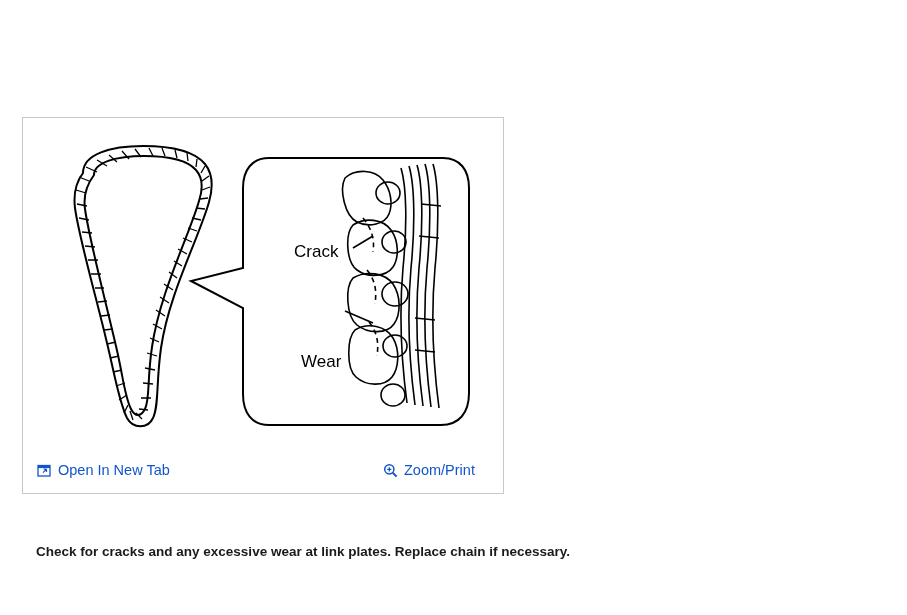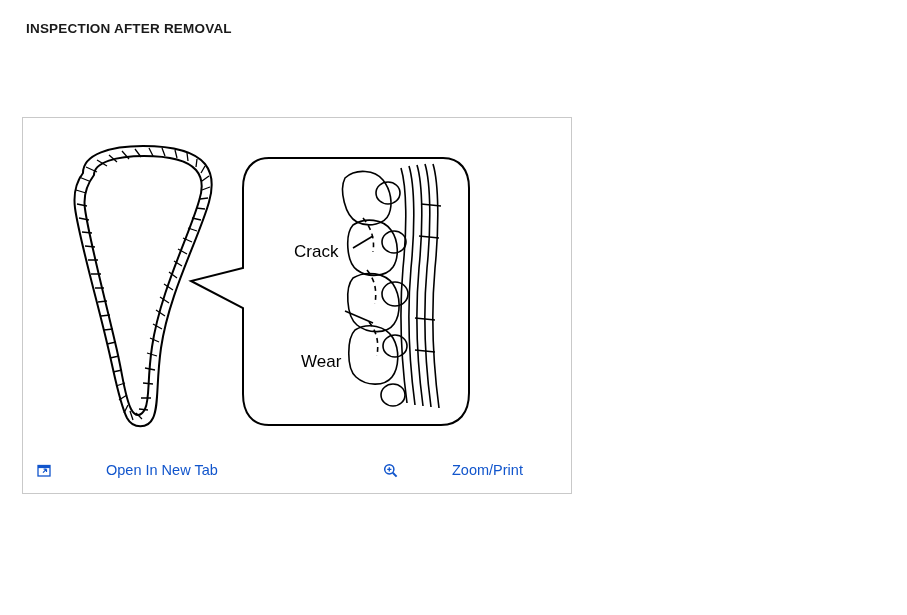--- a/index.html
+++ b/index.html
@@ -26,21 +26,21 @@
     top: 21px;
     font-size: 13.5px;
     font-weight: bold;
     letter-spacing: 0.2px;
     color: #1a1a1a;
   }
   .figure-box {
     position: absolute;
     left: 22px;
     top: 117px;
-    width: 550px;
+    width: 482px;
     height: 377px;
     border: 1px solid #c9c9c9;
     background: #ffffff;
     box-sizing: border-box;
   }
   .figure-art {
     position: absolute;
     left: 0;
     top: 0;
     width: 480px;
@@ -59,21 +59,20 @@
     display: flex;
     align-items: center;
     gap: 6px;
     color: #1155cc;
     font-size: 14.5px;
     text-decoration: none;
     cursor: pointer;
   }
   .fig-link .label {
     text-decoration: none;
-    margin-left: 48px;
   }
   .link-open {
     left: 14px;
     top: 9px;
   }
   .link-zoom {
     left: 360px;
     top: 9px;
     justify-content: center;
   }
@@ -100,21 +99,20 @@
     font-family: "Liberation Sans", sans-serif;
     font-size: 17px;
     fill: #000000;
   }
 </style>
 </head>
 <body>
 
 <div class="page">
 
-  <div class="section-title">INSPECTION AFTER REMOVAL</div>
 
   <div class="figure-box">
 
     <div class="figure-art">
       <svg width="480" height="335" viewBox="0 0 480 335" xmlns="http://www.w3.org/2000/svg">
 
         <g fill="none" stroke="#000000" stroke-width="2">
           <path d="M60 55 C 60 36, 88 28, 120 28 C 150 28, 172 34, 182 46
                    C 190 56, 190 70, 186 84
                    C 176 120, 146 175, 138 230
@@ -200,15 +198,16 @@
             <circle cx="6.3" cy="6.3" r="4.6" fill="none" stroke="#1155cc" stroke-width="1.5"></circle>
             <path d="M6.3 4.2 L6.3 8.4 M4.2 6.3 L8.4 6.3" stroke="#1155cc" stroke-width="1.3"></path>
             <path d="M9.8 9.8 L13.6 13.6" stroke="#1155cc" stroke-width="2"></path>
           </svg>
         </span>
         <span class="label">Zoom/Print</span>
       </div>
     </div>
   </div>
 
+  <div class="caption-bold">Check for cracks and any excessive wear at link plates. Replace chain if necessary.</div>
 
 
 </div>
 
 </body></html>

